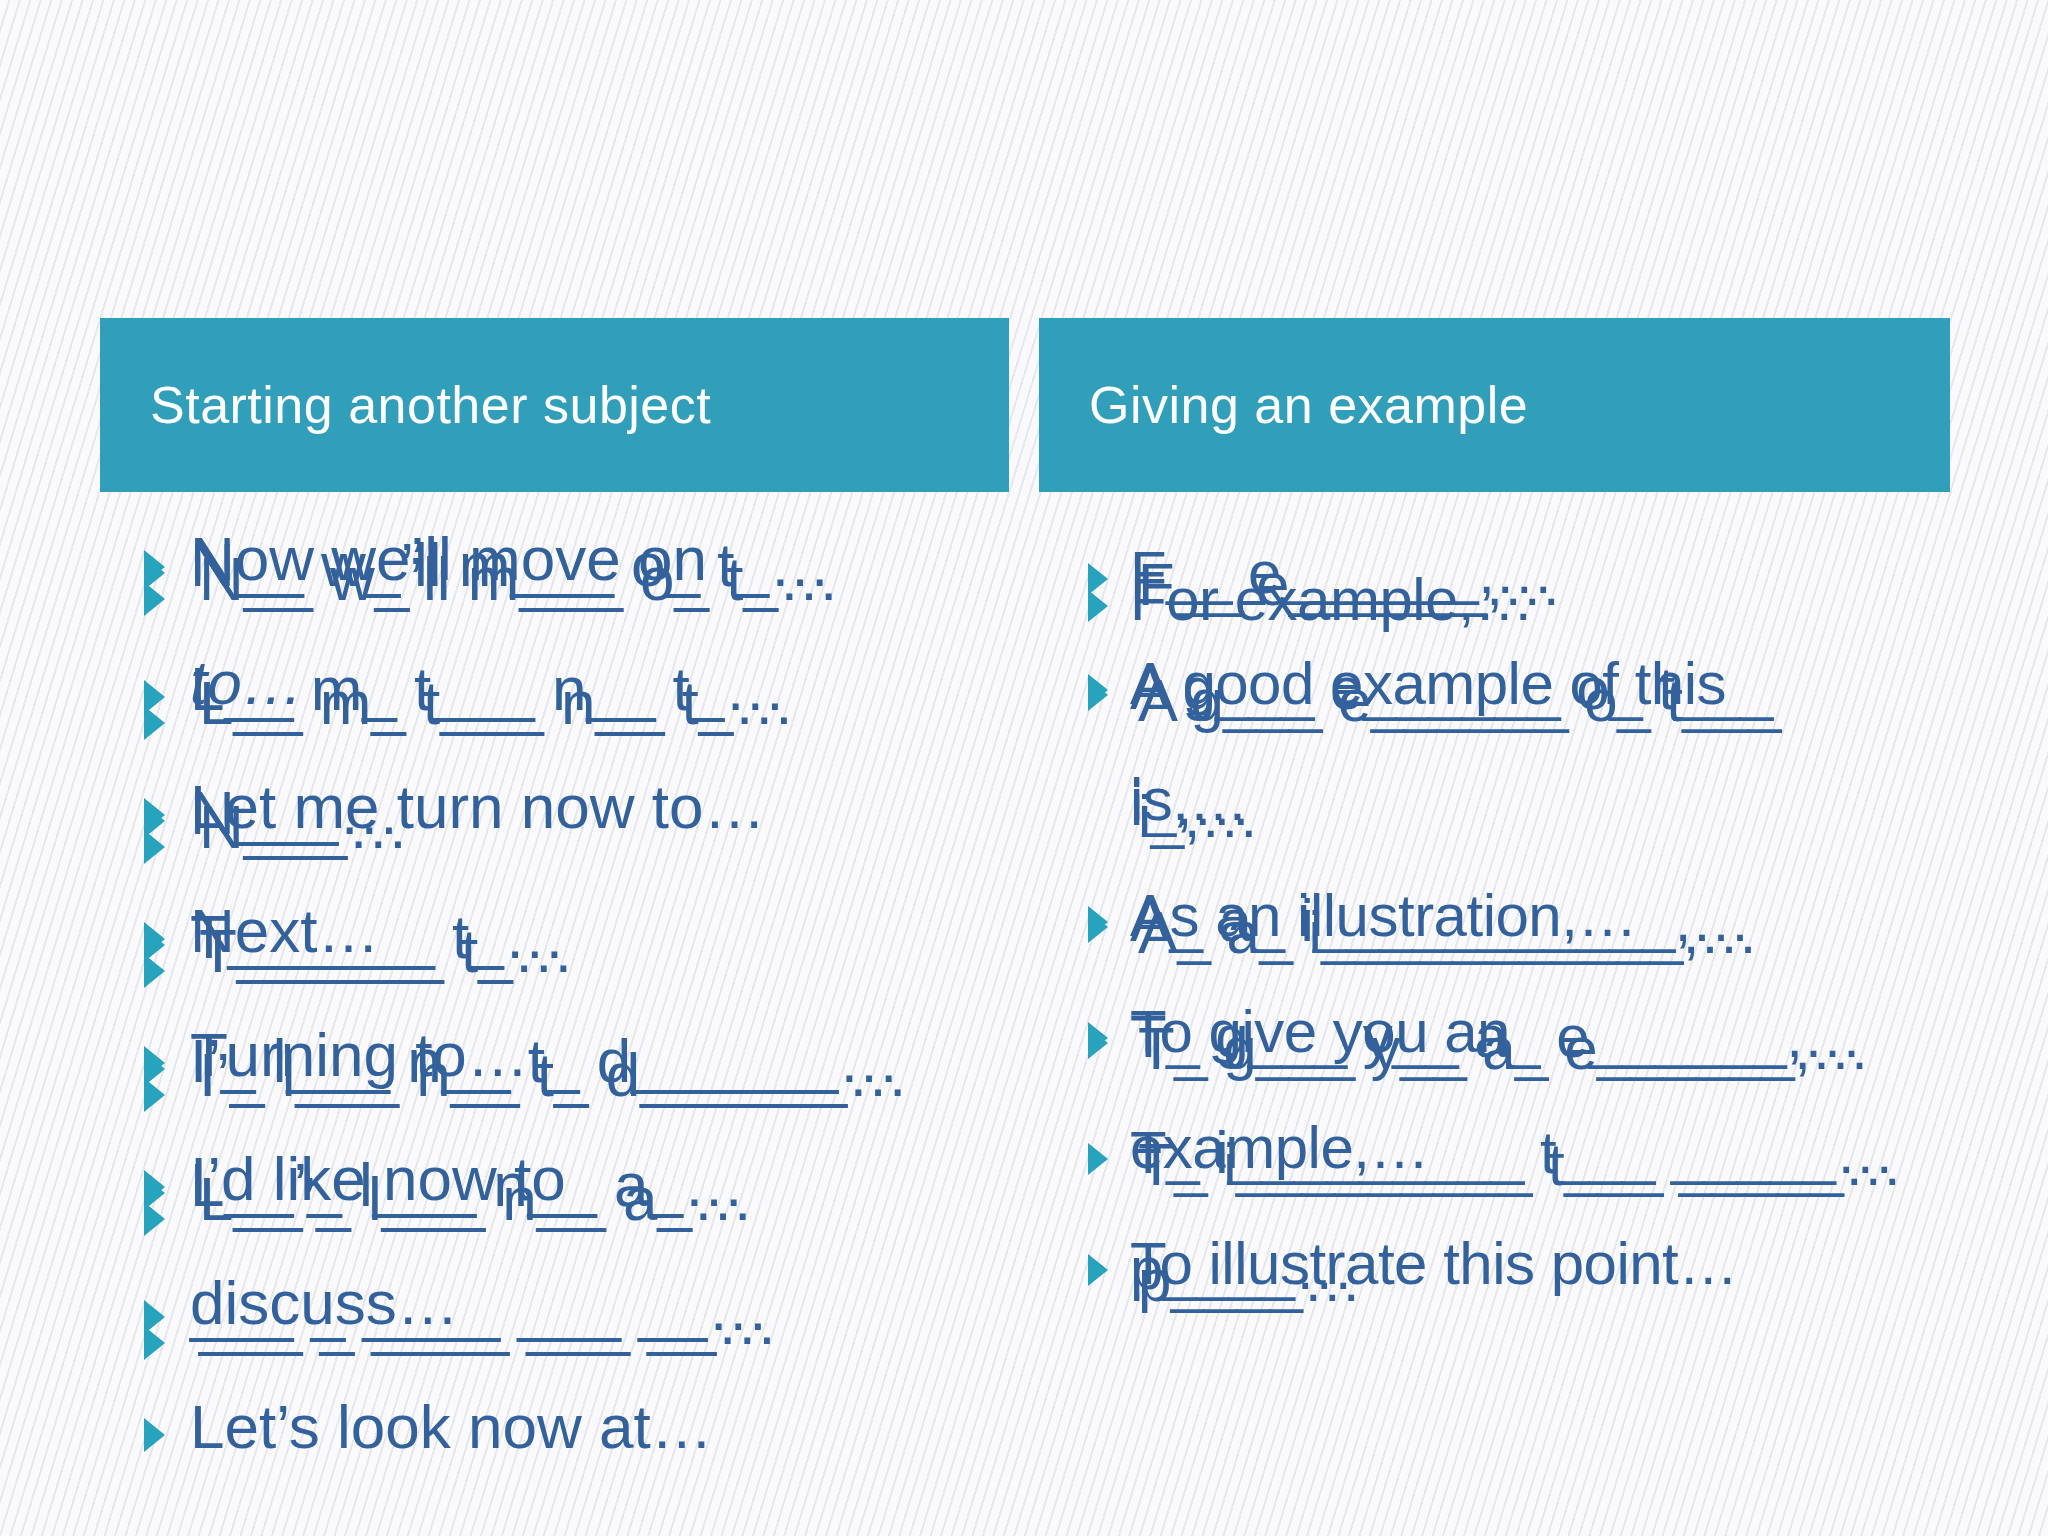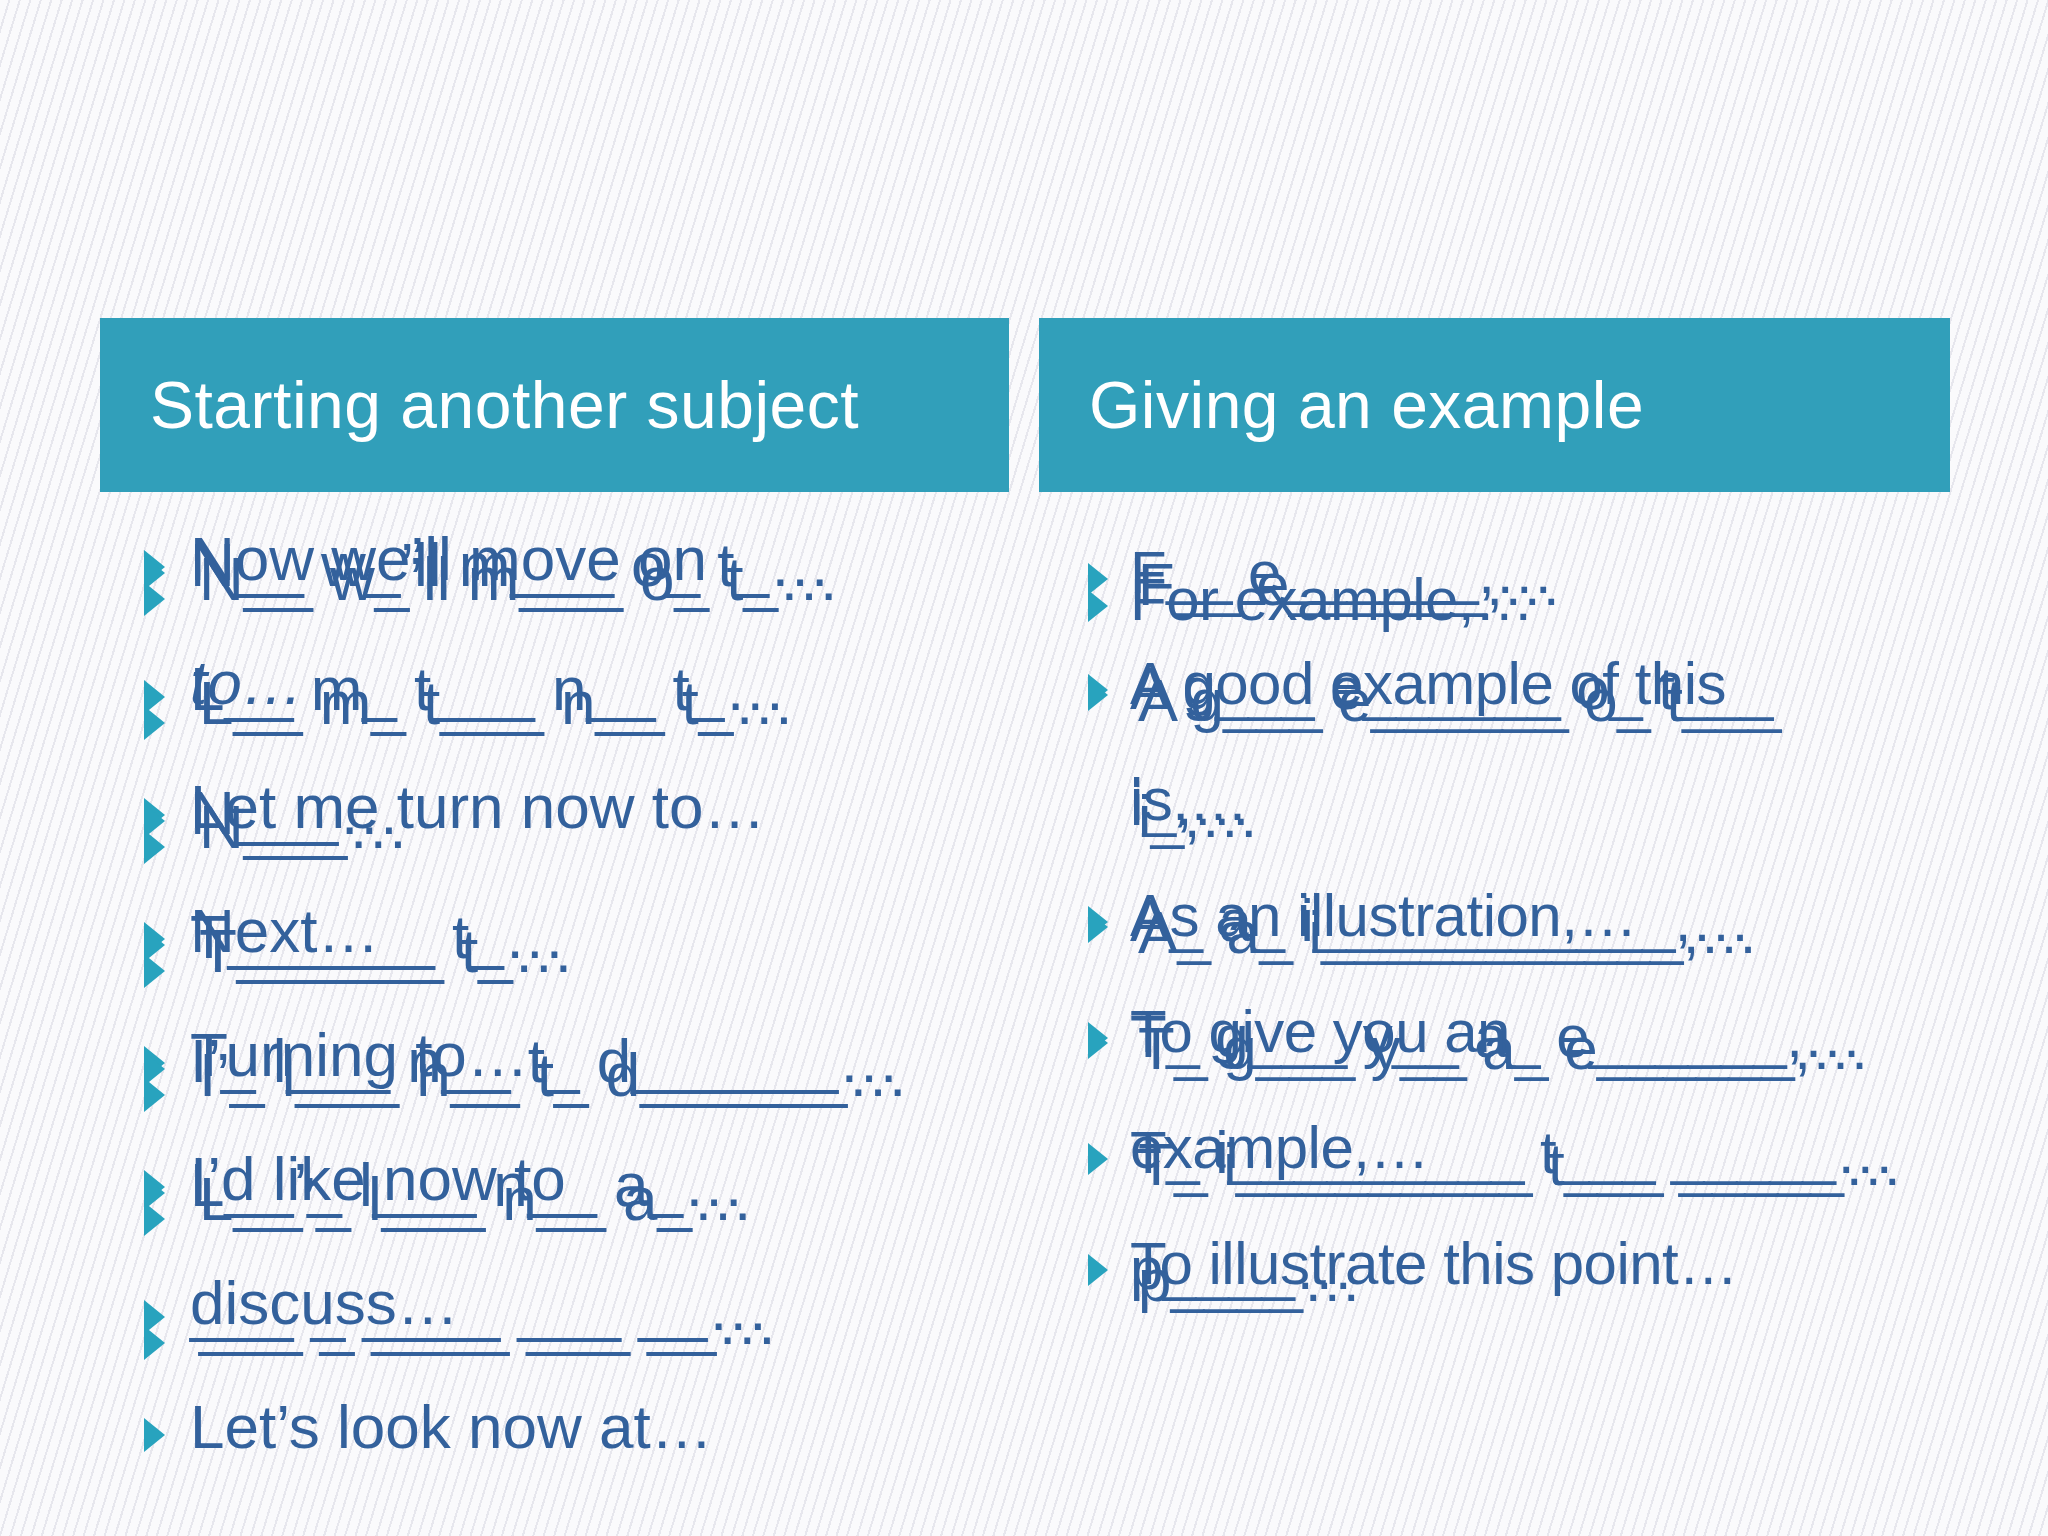--- a/index.html
+++ b/index.html
@@ -33,21 +33,21 @@
     position: absolute;
     top: 318px; height: 174px;
     background: var(--teal);
     display: flex;
     align-items: center;
   }
   .bar-left  { left: 100px;  width: 909px; }
   .bar-right { left: 1039px; width: 911px; }
   .bar-text {
     color: #ffffff;
-    font-size: 66px;
+    font-size: 52px;
     padding-left: 50px;
     letter-spacing: 0.5px;
     white-space: nowrap;
   }
   .line {
     position: absolute;
     white-space: nowrap;
     line-height: 1;
     color: var(--blue);
   }

